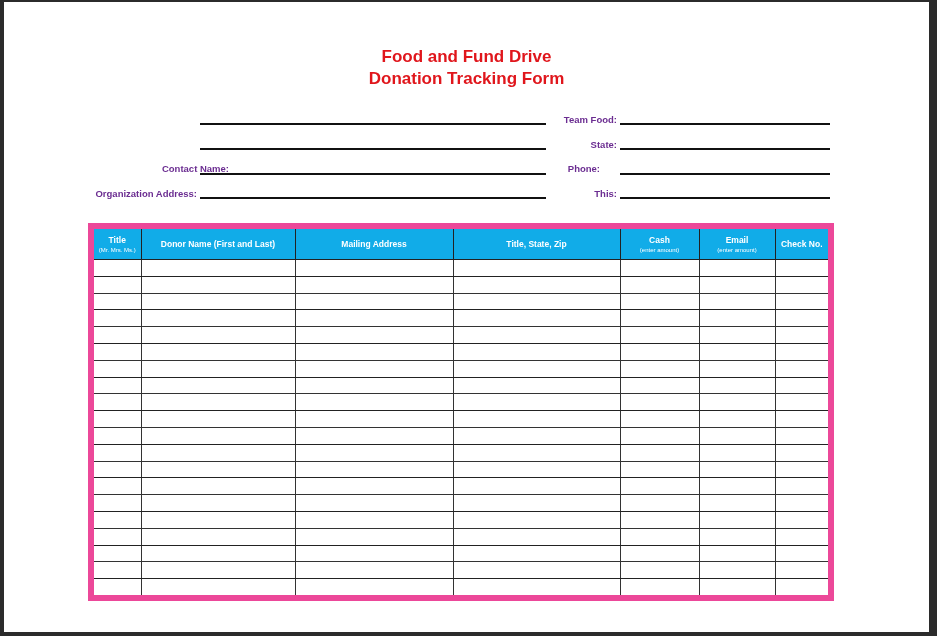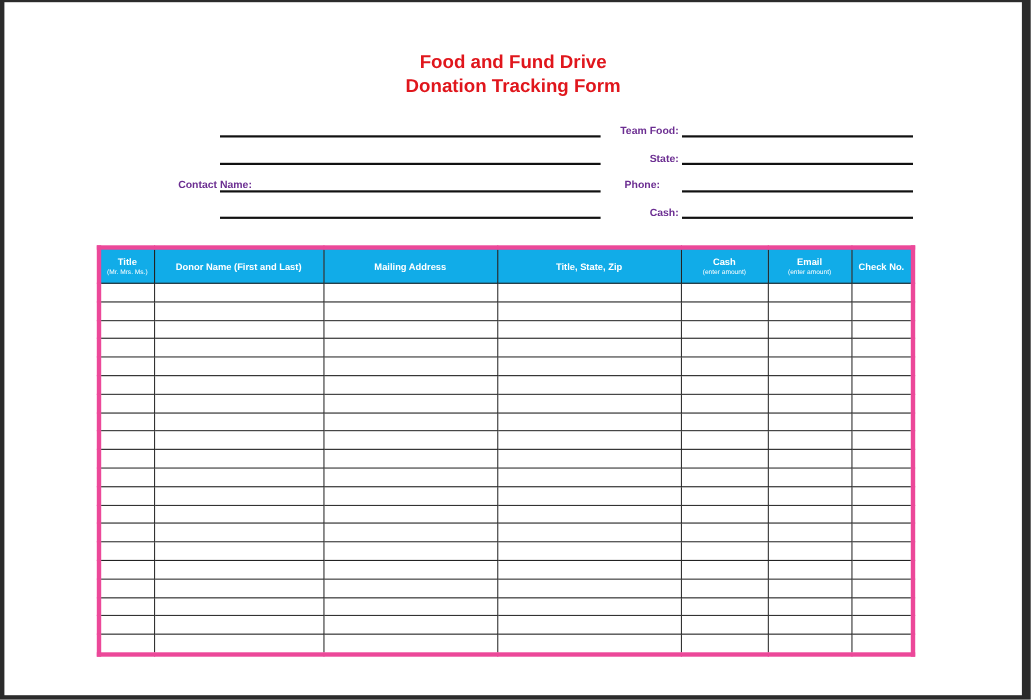--- a/index.html
+++ b/index.html
@@ -50,21 +50,21 @@
   .line {
     position: absolute;
     height: 0;
     border-bottom: 2px solid #111;
   }
   table.grid {
     position: absolute;
     left: 84px; top: 221px;
     width: 742px;
     border-collapse: collapse;
-    border: 4px solid #ec4899;
+    border: 6px solid #ec4899;
     table-layout: fixed;
   }
   table.grid th {
     background: #11ace8;
     color: #ffffff;
     font-weight: bold;
     font-size: 8.5px;
     height: 30px;
     border: 1.5px solid #222;
     padding: 0 2px;
@@ -94,39 +94,42 @@
 
   <div class="line" style="left:196px; width:346px; top:121px;"></div>
 
   <div class="line" style="left:196px; width:346px; top:146px;"></div>
 
   <div class="field" style="left:0; width:193px; top:161px;margin-left:32px;">
     <span class="lbl">Contact Name:</span>
   </div>
   <div class="line" style="left:196px; width:346px; top:171px;"></div>
 
+  <div class="field" style="left:0; width:193px; top:186px;">
+    <span class="lbl">Organization Address:</span>
+  </div>
   <div class="line" style="left:196px; width:346px; top:195px;"></div>
 
   <div class="field" style="left:540px; width:73px; top:112px;">
     <span class="lbl">Team Food:</span>
   </div>
   <div class="line" style="left:616px; width:210px; top:121px;"></div>
 
   <div class="field" style="left:540px; width:73px; top:137px;">
     <span class="lbl">State:</span>
   </div>
   <div class="line" style="left:616px; width:210px; top:146px;"></div>
 
   <div class="field" style="left:523px; width:73px; top:161px;">
     <span class="lbl">Phone:</span>
   </div>
   <div class="line" style="left:616px; width:210px; top:171px;"></div>
 
   <div class="field" style="left:540px; width:73px; top:186px;">
-    <span class="lbl">Cash:</span>
+    <span class="lbl">This:</span>
   </div>
   <div class="line" style="left:616px; width:210px; top:195px;"></div>
 
   <table class="grid">
     <colgroup>
       <col style="width:50px">
       <col style="width:154px">
       <col style="width:158px">
       <col style="width:167px">
       <col style="width:79px">

